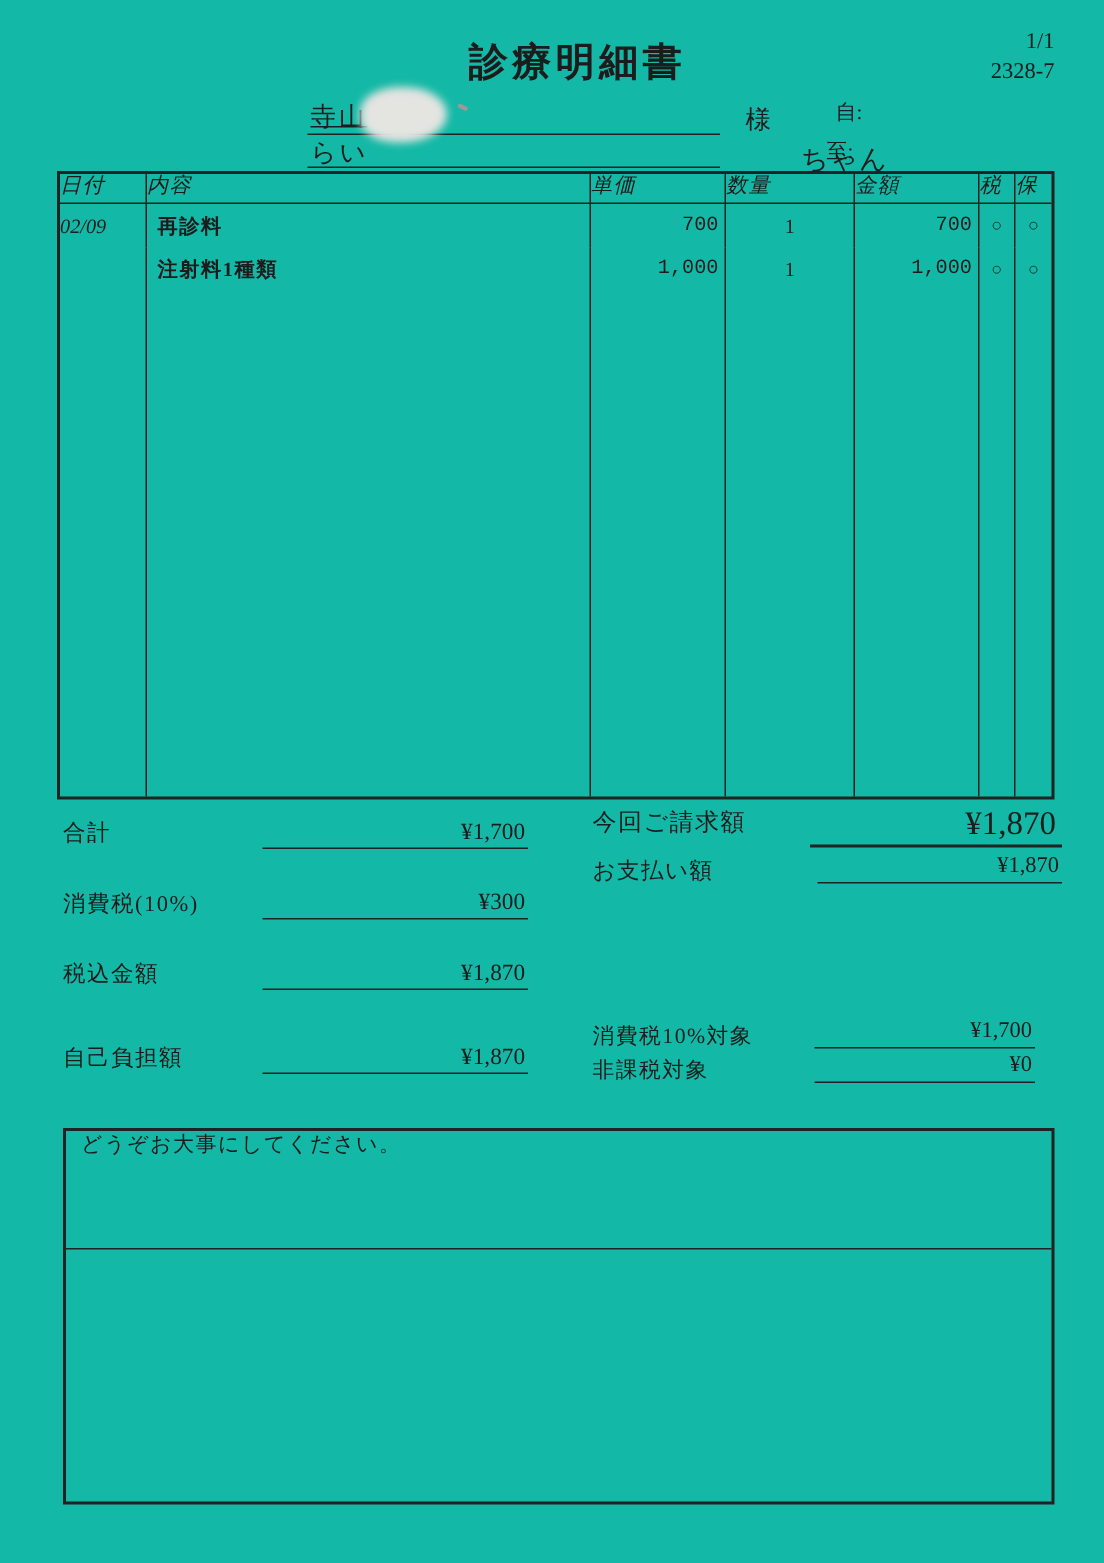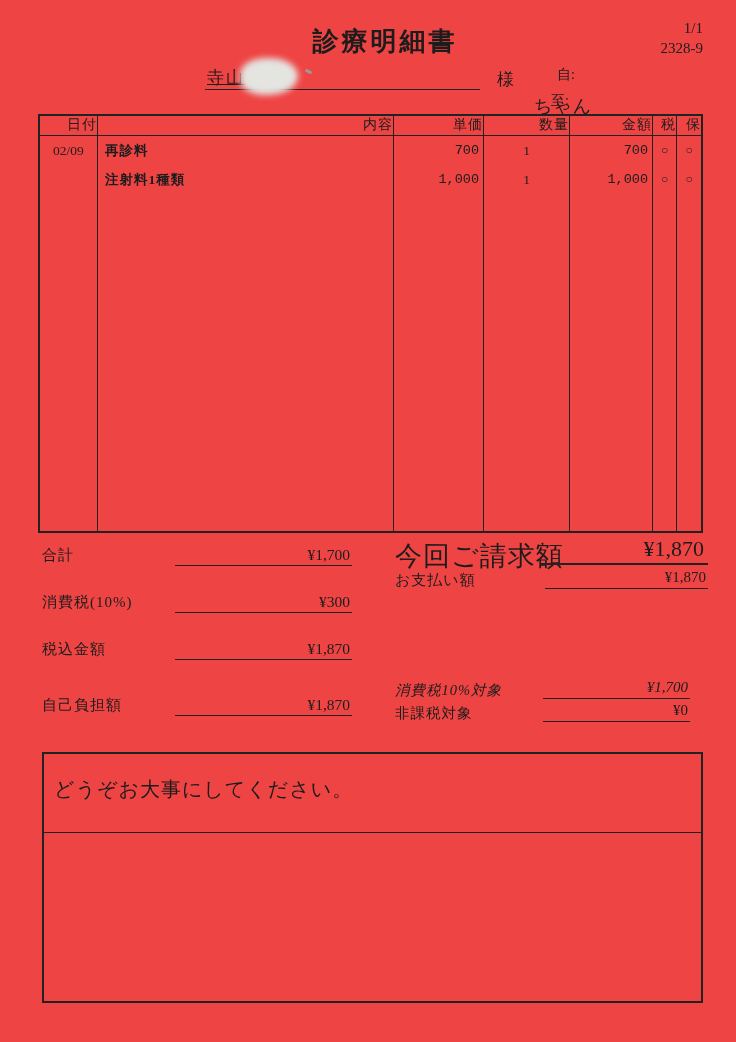--- a/index.html
+++ b/index.html
@@ -1,20 +1,20 @@
 <!DOCTYPE html>
 <html><head>
 <meta charset="utf-8">
 <style>
   * { margin:0; padding:0; box-sizing:border-box; }
   html,body { background:#ffffff; }
   body { width:736px; height:1042px; }
   .page {
     position:relative; width:736px; height:1042px;
-    background:#ef4444; overflow:hidden;
+    background:#14b8a6; overflow:hidden;
     font-family:"Liberation Serif","DejaVu Serif",serif;
     color:#1c1c1c;
   }
   
   .title { position:absolute; left:260px; top:24px; width:250px; text-align:center;
            font-size:26px; letter-spacing:3px; font-weight:600; }
   .pageinfo { position:absolute; right:33px; top:18px; text-align:right;
               font-size:15px; line-height:1.35; }
   
   .name-row1 { position:absolute; left:205px; top:62px; width:275px; height:28px;
@@ -29,71 +29,74 @@
                background:#e4e4e1; border-radius:48% 52% 55% 45%; filter:blur(3px); }
   .name-mark { position:absolute; left:305px; top:70px; width:7px; height:3px;
                background:#9a9a98; transform:rotate(25deg); border-radius:2px; }
   
   .items { position:absolute; left:38px; top:114px; width:665px; height:419px;
            border:2px solid #222; display:grid;
            grid-template-columns:58px 296px 90px 86px 83px 24px 1fr;
            grid-template-rows:20px 29px 29px 1fr; }
   .cell { border-right:1.5px solid #222; font-size:13.5px; overflow:hidden; }
   .cell.lastcol { border-right:none; }
-  .cell.head { border-bottom:1.5px solid #222; font-size:14px; text-align:right;
-               line-height:17px; letter-spacing:1px; }
-  .cell.c-date { text-align:center; line-height:29px; }
+  .cell.head { border-bottom:1.5px solid #222; font-size:14px; text-align:left;
+               line-height:17px; letter-spacing:1px;font-style:italic; }
+  .cell.c-date { text-align:left; line-height:29px;font-style:italic; }
   .cell.c-content { text-align:left; padding-left:7px; line-height:29px; letter-spacing:1px;font-weight:bold; }
   .cell.c-num { text-align:right; padding-right:4px; line-height:29px;font-family:Liberation Mono, monospace; }
   .cell.c-qty { text-align:center; line-height:29px; }
   .cell.c-circle { text-align:center; line-height:29px; font-size:12px; }
   
   .trow { position:absolute; left:42px; width:310px; height:20px; }
   .trow .lbl { position:absolute; left:0; top:0; font-size:15px; letter-spacing:1px; }
   .trow .val { position:absolute; left:133px; right:0; top:0; height:20px; text-align:right;
                font-size:15.5px; border-bottom:1.5px solid #222; padding-right:2px; }
   
   .big-bill { position:absolute; left:395px; top:536px; width:313px; height:29px; }
-  .big-bill .lbl { position:absolute; left:0; top:2px; font-size:27px; letter-spacing:1px; }
+  .big-bill .lbl { position:absolute; left:0; top:2px; font-size:16px; letter-spacing:1px; }
   .big-bill .val { position:absolute; left:145px; right:0; top:0; height:29px; text-align:right;
                    font-size:22px; border-bottom:2px solid #222; padding-right:4px; }
   .pay-row { position:absolute; left:395px; top:569px; width:313px; height:20px; }
   .pay-row .lbl { position:absolute; left:0; top:2px; font-size:15px; letter-spacing:1px; }
   .pay-row .val { position:absolute; left:150px; right:0; top:0; height:20px; text-align:right;
                   font-size:15px; border-bottom:1.5px solid #222; padding-right:2px; }
   .taxrow { position:absolute; left:395px; width:295px; height:20px; }
   .taxrow .lbl { position:absolute; left:0; top:2px; font-size:14.5px; letter-spacing:1px; }
   .taxrow .val { position:absolute; left:148px; right:0; top:0; height:20px; text-align:right;
                  font-size:15px; border-bottom:1.5px solid #222; padding-right:2px; }
   
   .msgbox { position:absolute; left:42px; top:752px; width:661px; height:251px;
             border:2px solid #222; }
   .msgbox .divider { position:absolute; left:0; right:0; top:78px; border-top:1.5px solid #222; }
-  .msgbox .msg { position:absolute; left:10px; top:22px; font-size:20px; letter-spacing:1px; }
+  .msgbox .msg { position:absolute; left:10px; top:0; font-size:14px; letter-spacing:1px; }
   .msgbox .stamp { position:absolute; right:10px; bottom:6px; text-align:right;
                    font-size:13.5px; line-height:1.5; }
 </style>
 </head>
 <body>
 
 <div class="page">
 
   <div class="title">診療明細書</div>
   <div class="pageinfo">
     <div>1/1</div>
-    <div>2328-9</div>
+    <div>2328-7</div>
   </div>
 
   <div class="name-row1">
     <span>寺山</span>
   </div>
   <div class="name-blur"></div>
   <div class="name-mark"></div>
   <div class="suffix-sama">様</div>
   <div class="label-from">自:</div>
+  <div class="name-row2">
+    <span>らい</span>
+  </div>
   <div class="suffix-chan">ちゃん</div>
   <div class="label-to">至:</div>
 
   <div class="items">
 
     <div class="cell head">日付</div>
     <div class="cell head">内容</div>
     <div class="cell head">単価</div>
     <div class="cell head">数量</div>
     <div class="cell head">金額</div>
@@ -143,21 +146,21 @@
   </div>
 
   <div class="big-bill">
     <span class="lbl">今回ご請求額</span>
     <span class="val">¥1,870</span>
   </div>
   <div class="pay-row">
     <span class="lbl">お支払い額</span>
     <span class="val">¥1,870</span>
   </div>
-  <div class="taxrow" style="top:679px;font-style:italic;">
+  <div class="taxrow" style="top:679px;">
     <span class="lbl">消費税10%対象</span>
     <span class="val">¥1,700</span>
   </div>
   <div class="taxrow" style="top:702px;font-family:Liberation Serif, serif;">
     <span class="lbl">非課税対象</span>
     <span class="val">¥0</span>
   </div>
 
   <div class="msgbox">
     <div class="msg">どうぞお大事にしてください。</div>

